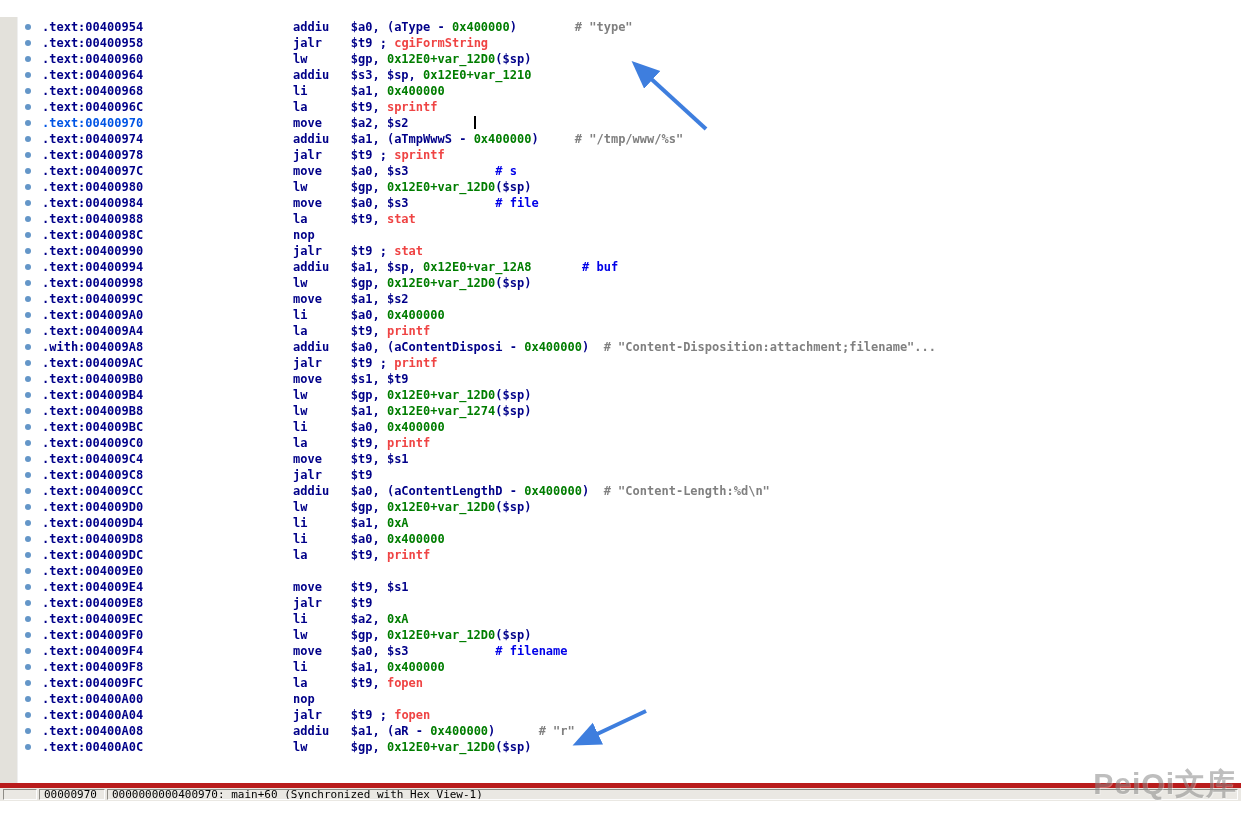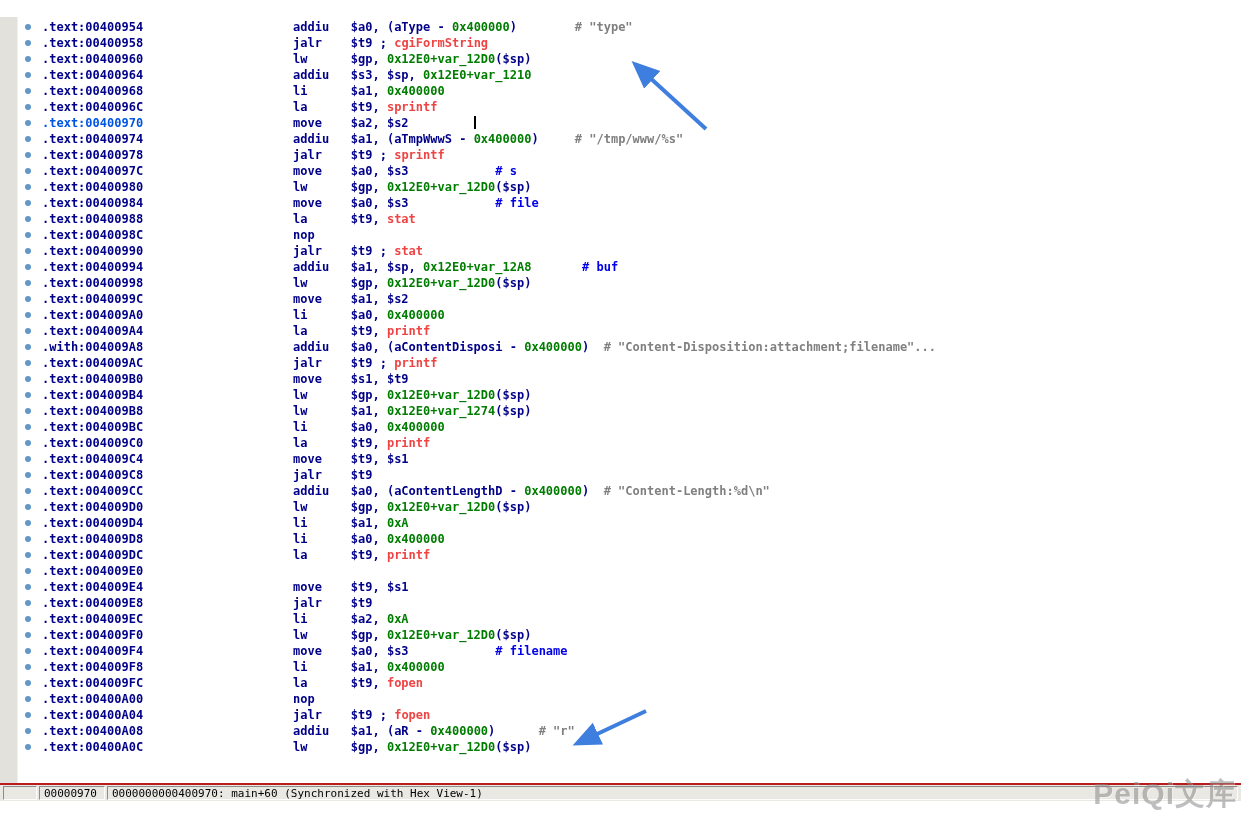--- a/index.html
+++ b/index.html
@@ -40,32 +40,32 @@
   .seg-b { color:#0000e8; }
   .caret { display:inline-block; width:2px; height:13px; background:#000;
            vertical-align:middle; transform:translateY(-1px); }
 
   
   .arrows { position:absolute; top:0; left:0; width:1241px; height:817px;
             pointer-events:none; z-index:6; }
 
   
   .statusbar { position:absolute; top:783px; left:0; right:0; height:18px;
-               background:#eae8e3; border-top:2px solid #b91c1c;
+               background:#eae8e3; border-top:5px solid #b91c1c;
                display:flex; align-items:stretch; gap:2px; padding:1px 3px;
                font-size:11px; color:#000; }
   .cell { border:1px solid; border-color:#8e8c86 #fdfdfd #fdfdfd #8e8c86;
           padding:0 4px; display:flex; align-items:center; white-space:nowrap;
           overflow:hidden; background:#eae8e3; }
   .cell.spacer { width:34px; }
   .cell.c1 { width:66px; }
   .cell.c2 { flex:1; }
 
   
-  .watermark { position:absolute; right:4px; bottom:2px; z-index:9;
+  .watermark { position:absolute; right:4px; bottom:12px; z-index:9;
                font-family:"Liberation Sans", sans-serif; font-weight:bold;
                font-size:30px; color:#8a8a8a; opacity:0.55; letter-spacing:1px;
                text-shadow:1px 1px 0 rgba(255,255,255,0.6); }
 </style>
 </head>
 <body>
 
 <div class="app">
 
   <div class="tabbar">

